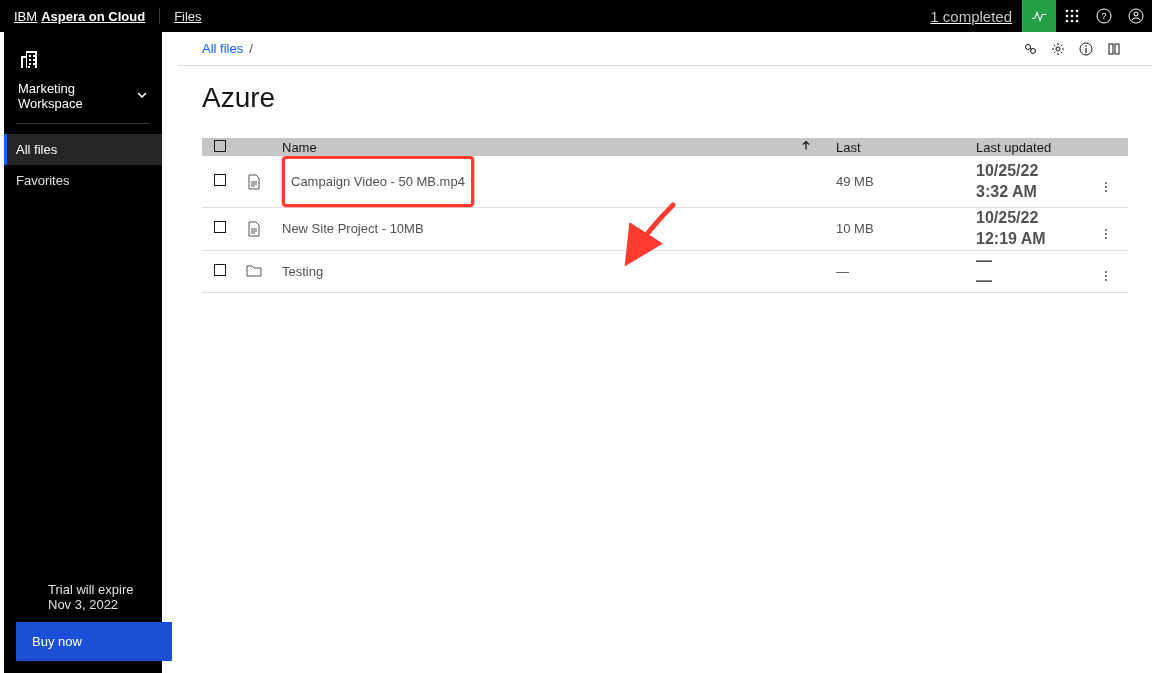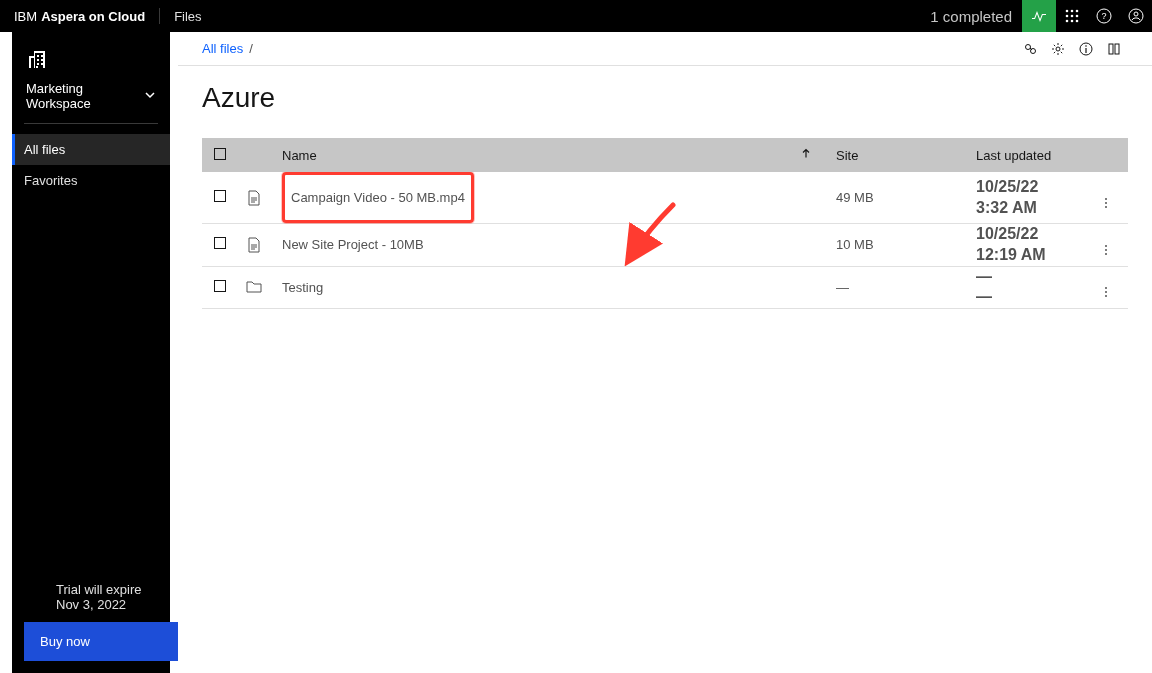--- a/index.html
+++ b/index.html
@@ -1,32 +1,32 @@
 <!DOCTYPE html>
 <html del="1"><head>
 <meta charset="utf-8">
 <style>
 * { margin: 0; padding: 0; box-sizing: border-box; }
 body { font-family: -apple-system, BlinkMacSystemFont, "Segoe UI", Helvetica, Arial, sans-serif; font-size: 14px; color: #161616; background: #fff; width: 1152px; height: 673px; overflow: hidden; }
 
 
-.top-header { height: 32px; background: #000; color: #fff; display: flex; align-items: center; padding: 0 0 0 14px; }
+.top-header { height: 32px; background: #000; color: #fff; display: flex; align-items: center; padding: 0 0 0 14px; text-decoration: underline; }
 .top-header .brand { font-size: 13px; display: flex; align-items: center; }
 .top-header .brand .ibm { font-weight: 400; margin-right: 4px; }
 .top-header .brand .product { font-weight: 600; }
 .top-header .divider { width: 1px; height: 16px; background: #393939; margin: 0 14px; }
 .top-header .files-link { font-size: 13px; color: #e0e0e0; }
 .top-header .spacer { flex: 1; }
 .top-header .status { font-size: 15px; color: #c6c6c6; margin-right: 10px; }
 .top-header .icon-btn { width: 32px; height: 32px; display: flex; align-items: center; justify-content: center; cursor: pointer; }
 .top-header .activity { background: #24a148; width: 34px; }
 .top-header svg { fill: #fff; }
 
 
-.sidebar { position: absolute; top: 32px; left: 12px; bottom: 0; width: 158px; background: #000; color: #fff; display: flex; flex-direction: column; }
+.sidebar { position: absolute; top: 32px; left: 4px; bottom: 0; width: 158px; background: #000; color: #fff; display: flex; flex-direction: column; }
 .workspace { padding: 16px 14px 12px; }
 .workspace .ws-row { display: flex; align-items: center; justify-content: space-between; margin-top: 8px; }
 .workspace .ws-name { font-size: 13px; font-weight: 400; }
 .workspace .ws-icon svg { fill: #fff; }
 .ws-divider { height: 1px; background: #393939; margin: 0 12px; }
 .nav { margin-top: 10px; }
 .nav-item { padding: 8px 12px; font-size: 13px; color: #e0e0e0; cursor: pointer; }
 .nav-item.active { background: #262626; color: #fff; border-left: 3px solid #0f62fe; padding-left: 9px; }
 .sidebar-footer { margin-top: auto; padding: 12px; }
 .trial-text { font-size: 13px; color: #e0e0e0; margin-bottom: 10px; margin-left: 32px; }
@@ -46,21 +46,21 @@
 
 .content-panel { padding: 0 24px 24px; }
 .toolbar { height: 34px; background: #fff; display: flex; align-items: center; justify-content: flex-end; gap: 4px; }
 .tb-icon { width: 32px; height: 32px; display: flex; align-items: center; justify-content: center; cursor: pointer; }
 .tb-icon svg { fill: #161616; }
 .new-btn { background: #0f62fe; color: #fff; border: none; height: 34px; padding: 0 14px; font-size: 13px; cursor: pointer; display: flex; align-items: center; gap: 18px; }
 .new-btn .plus { font-size: 16px; font-weight: 300; }
 
 
 .file-table { width: 100%; border-collapse: collapse; }
-.file-table thead th { background: #c6c6c6; text-align: left; font-weight: 400; font-size: 13px; padding: 0 12px; height: 34px; color: #161616; }
+.file-table thead th { background: #c6c6c6; text-align: left; font-weight: 400; font-size: 13px; padding: 0 12px; height: 18px; color: #161616; }
 .file-table thead th.check-col { width: 44px; }
 .file-table thead th.icon-col { width: 24px; padding: 0; }
 .file-table thead th.name-col { position: relative; }
 .file-table thead th.name-col .sort-arrow { position: absolute; right: 12px; top: 50%; transform: translateY(-50%); }
 .file-table thead th.size-col { width: 140px; }
 .file-table thead th.updated-col { width: 120px; }
 .file-table thead th.menu-col { width: 44px; }
 .file-table tbody td { border-bottom: 1px solid #e0e0e0; padding: 0 12px; height: 34px; font-size: 13px; color: #525252; vertical-align: middle; }
 .file-table tbody td.check-col { width: 44px; text-align: left; }
 .file-table tbody td.icon-col { width: 24px; padding: 0; }
@@ -195,21 +195,21 @@
           <th class="check-col"><span class="checkbox"></span></th>
           <th class="icon-col"></th>
           <th class="name-col">
             <span>Name</span>
             <span class="sort-arrow">
               <svg width="12" height="12" viewBox="0 0 12 12">
                   <path d="M6 2v8M3 5l3-3 3 3" fill="none" stroke="#161616" stroke-width="1.2"></path>
                 </svg>
             </span>
           </th>
-          <th class="size-col">Site</th>
+          <th class="size-col">Last</th>
           <th class="updated-col">Last updated</th>
           <th class="menu-col"></th>
         </tr>
       </thead>
       <tbody id="table-body">
           <tr>
             <td class="check-col"><span class="checkbox"></span></td>
             <td class="icon-col"><span class="file-icon"><svg width="16" height="16" viewBox="0 0 16 16">
                   <path d="M3 1h7l3 3v11H3V1z" fill="none" stroke="#525252" stroke-width="1"></path>
                   <path d="M5 8h6M5 10h6M5 12h4" stroke="#525252" stroke-width="1"></path>

